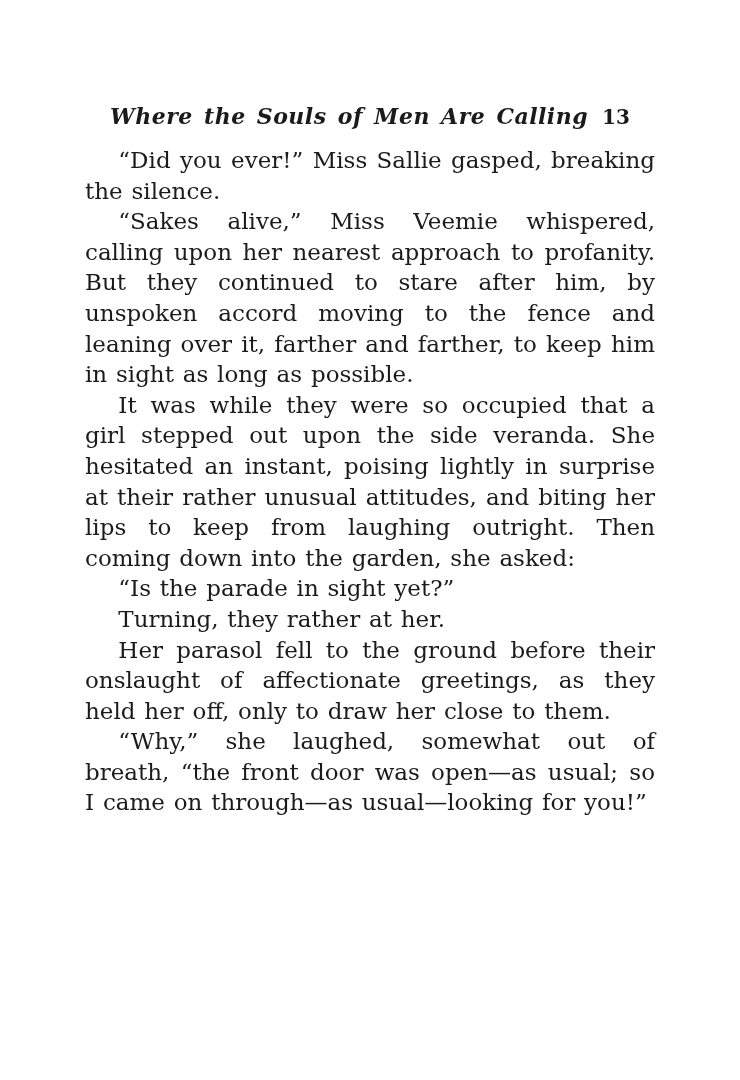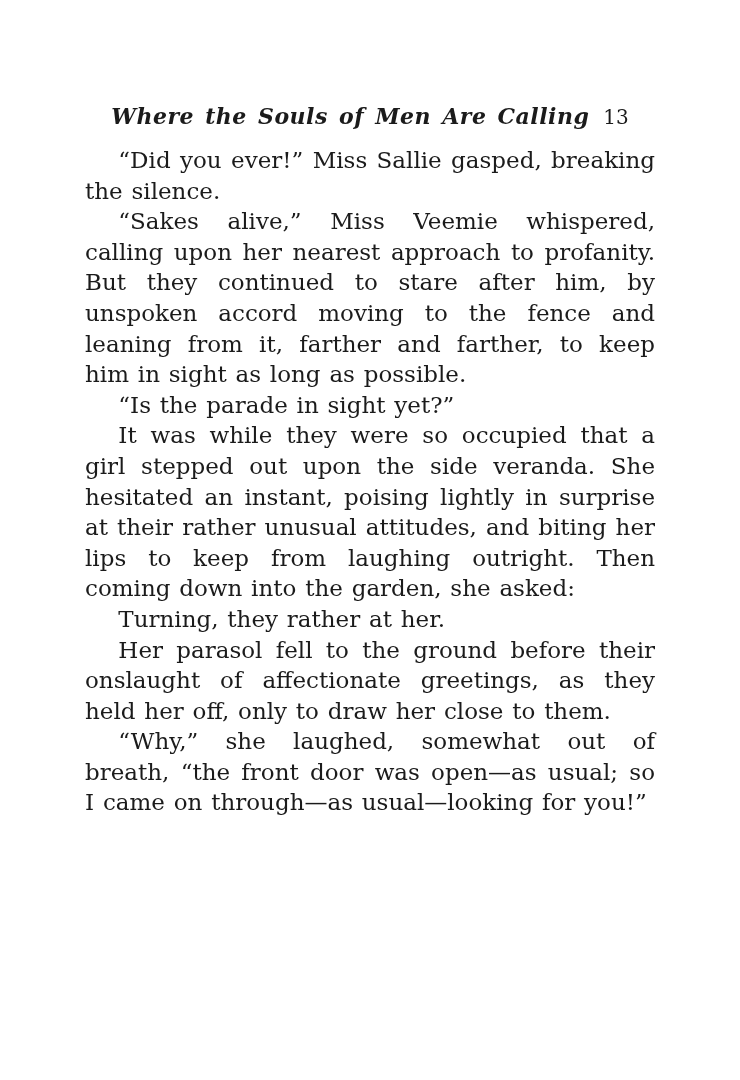--- a/index.html
+++ b/index.html
@@ -27,21 +27,21 @@
     white-space: nowrap;
   }
   .running-header .title {
     font-style: italic;
     font-weight: 700;
     font-size: 22px;
     letter-spacing: 0.5px;
     word-spacing: 3px;
   }
   .running-header .pagenum {
-    font-weight: 400;
+    font-weight: 700;
     font-size: 20px;
   }
   .page-body {
     font-size: 23px;
     line-height: 30.6px;
     text-align: justify;
   }
   .page-body p {
     margin: 0;
     text-indent: 1.45em;
@@ -58,25 +58,25 @@
 <div class="page">
 
   <div class="running-header">
     <span class="title">Where the Souls of Men Are Calling</span>
     <span class="pagenum">13</span>
   </div>
 
   <div class="page-body">
     <p>“Did you ever!” Miss Sallie gasped, breaking the silence.</p>
 
-    <p>“Sakes alive,” Miss Veemie whispered, calling upon her nearest approach to profanity. But they continued to stare after him, by unspoken accord moving to the fence and leaning from it, farther and farther, to keep him in sight as long as possible.</p>
+    <p>“Sakes alive,” Miss Veemie whispered, calling upon her nearest approach to profanity. But they continued to stare after him, by unspoken accord moving to the fence and leaning over it, farther and farther, to keep him in sight as long as possible.</p>
+
+    <p>It was while they were so occupied that a girl stepped out upon the side veranda.  She hesitated an instant, poising lightly in surprise at their rather unusual attitudes, and biting her lips to keep from laughing outright. Then coming down into the garden, she asked:</p>
 
     <p>“Is the parade in sight yet?”</p>
-
-    <p>It was while they were so occupied that a girl stepped out upon the side veranda.  She hesitated an instant, poising lightly in surprise at their rather unusual attitudes, and biting her lips to keep from laughing outright. Then coming down into the garden, she asked:</p>
 
     <p>Turning, they rather at her.</p>
 
 
     <p>Her parasol fell to the ground before their onslaught of affectionate greetings, as they held her off, only to draw her close to them.</p>
 
     <p>“Why,” she laughed, somewhat out of breath, “the front door was open—as usual; so I came on through—as usual—looking for you!”</p>
   </div>
 
 </div>

